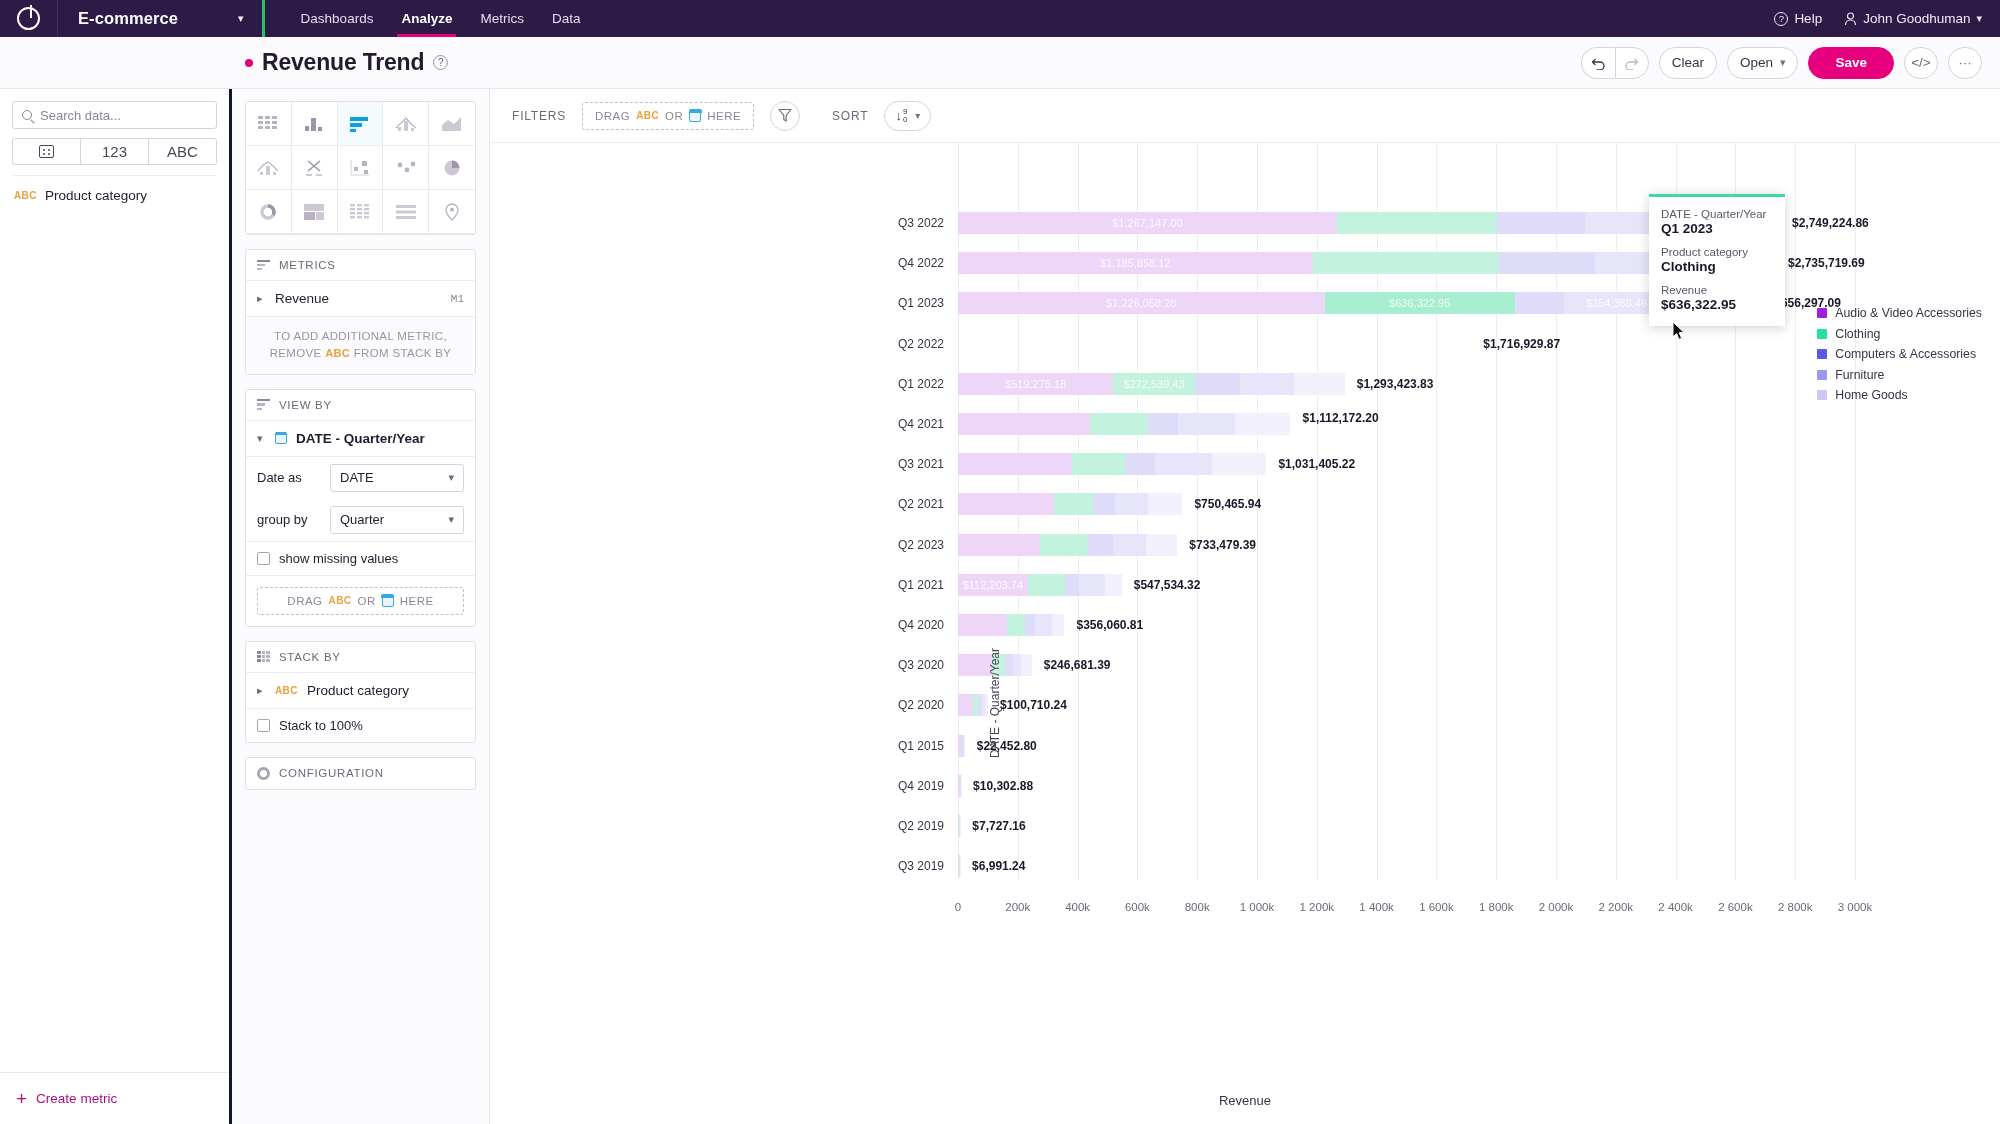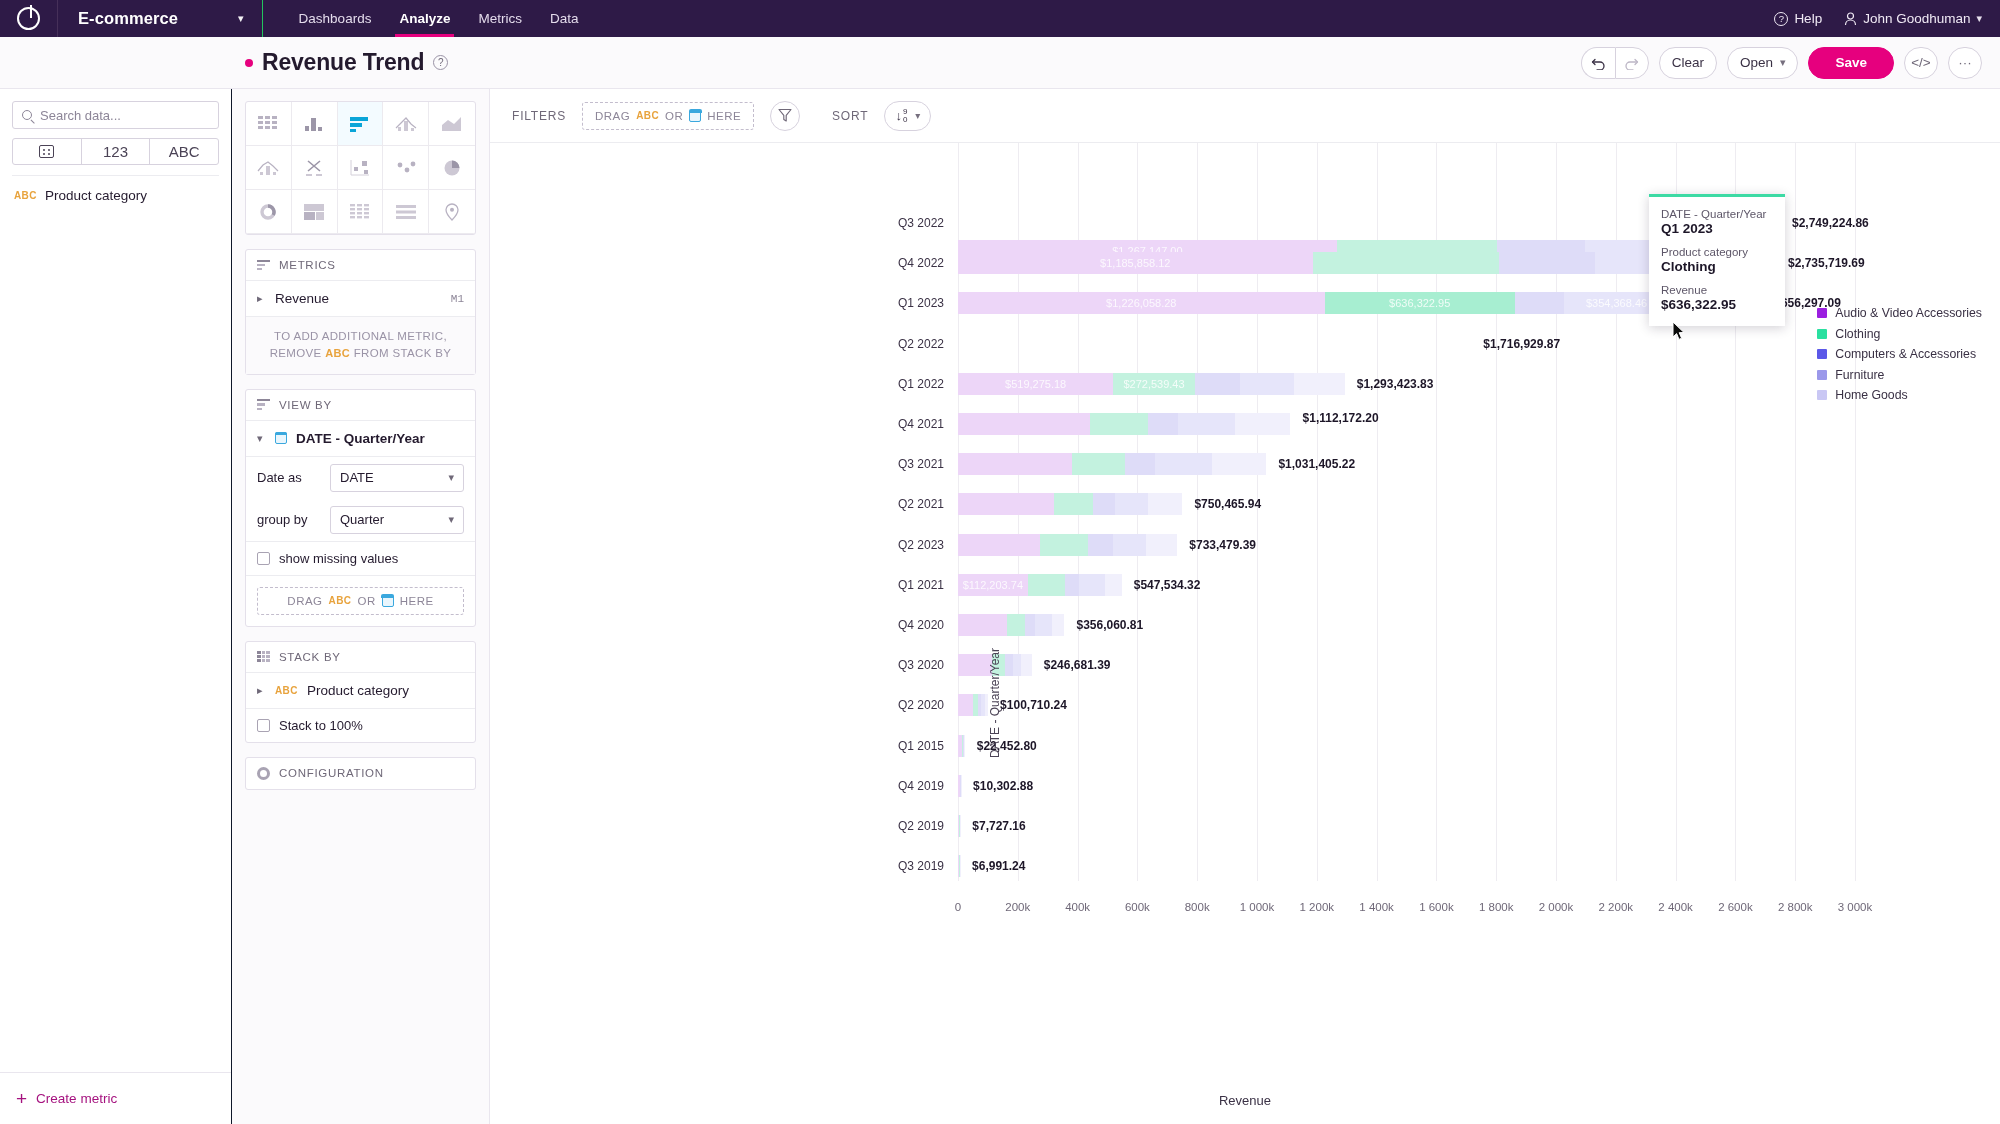--- a/index.html
+++ b/index.html
@@ -22,21 +22,21 @@
   .logo-mark {
     width: 23px; height: 23px; border-radius: 50%;
     border: 2px solid #ffffff; position: relative;
   }
   .logo-mark::after {
     content: ""; position: absolute; left: 11px; top: -4px;
     width: 2px; height: 13px; background: #ffffff;
   }
   .proj-cell {
     display: flex; align-items: center; gap: 60px; padding: 0 18px 0 20px;
-    border-right: 1px solid #22c55e;
+    border-right: 3px solid #22c55e;
   }
   .proj-name { font-size: 16.5px; font-weight: bold; letter-spacing: .1px; }
   .chev { font-size: 11px; opacity: .95; }
   .navlinks { display: flex; align-items: stretch; padding-left: 22px; }
   .navlink {
     display: flex; align-items: center; padding: 0 14px; font-size: 13.5px;
     color: #e4dcec; position: relative;
   }
   .navlink.active { color: #ffffff; font-weight: bold; }
   .navlink.active::after {
@@ -75,21 +75,21 @@
     background: #e6007e; border-color: #e6007e; color: #ffffff; font-weight: bold;
     padding: 0 26px;
   }
   .rbtn.icon-only { width: 34px; padding: 0; color: #6f6878; }
 
   
   .body { display: flex; height: 1035px; }
 
   
   .datapanel {
-    width: 232px; border-right: 1px solid #0f172a; background: #ffffff;
+    width: 232px; border-right: 3px solid #0f172a; background: #ffffff;
     display: flex; flex-direction: column;
   }
   .dp-top { padding: 12px 12px 0 12px; flex: 1; }
   .searchbox {
     height: 28px; border: 1px solid #d7d2de; border-radius: 3px;
     display: flex; align-items: center; gap: 8px; padding: 0 9px;
   }
   .searchbox .mag {
     width: 10px; height: 10px; border: 1.4px solid #8d8698; border-radius: 50%;
     position: relative; flex: none;
@@ -668,21 +668,21 @@
             <div class="tick" style="left: 1125.8px; top: 758.4px;">2 200k</div>
             <div class="gridline" style="left: 1185.6px; height: 738.4px;"></div>
             <div class="tick" style="left: 1185.6px; top: 758.4px;">2 400k</div>
             <div class="gridline" style="left: 1245.4px; height: 738.4px;"></div>
             <div class="tick" style="left: 1245.4px; top: 758.4px;">2 600k</div>
             <div class="gridline" style="left: 1305.2px; height: 738.4px;"></div>
             <div class="tick" style="left: 1305.2px; top: 758.4px;">2 800k</div>
             <div class="gridline" style="left: 1365px; height: 738.4px;"></div>
             <div class="tick" style="left: 1365px; top: 758.4px;">3 000k</div>
             <div class="ytick" style="left: 370px; top: 80px;">Q3 2022</div>
-            <div class="bar" style="left: 468px; top: 80px; margin-top: 28px;">
+            <div class="bar" style="left: 468px; top: 80px;">
               <div class="seg" style="width: 378.877px; background: rgb(237, 214, 248);">
                 <span>$1,267,147.00</span>
               </div>
               <div class="seg" style="width: 160.473px; background: rgb(195, 242, 223);"></div>
               <div class="seg" style="width: 87.308px; background: rgb(222, 220, 248);"></div>
               <div class="seg" style="width: 104.351px; background: rgb(230, 229, 250);"></div>
               <div class="seg" style="width: 91.009px; background: rgb(241, 240, 252);"></div>
             </div>
             <div class="bar-total" style="left: 1302.02px; top: 80px;">$2,749,224.86</div>
             <div class="ytick" style="left: 370px; top: 120.2px;">Q4 2022</div>

